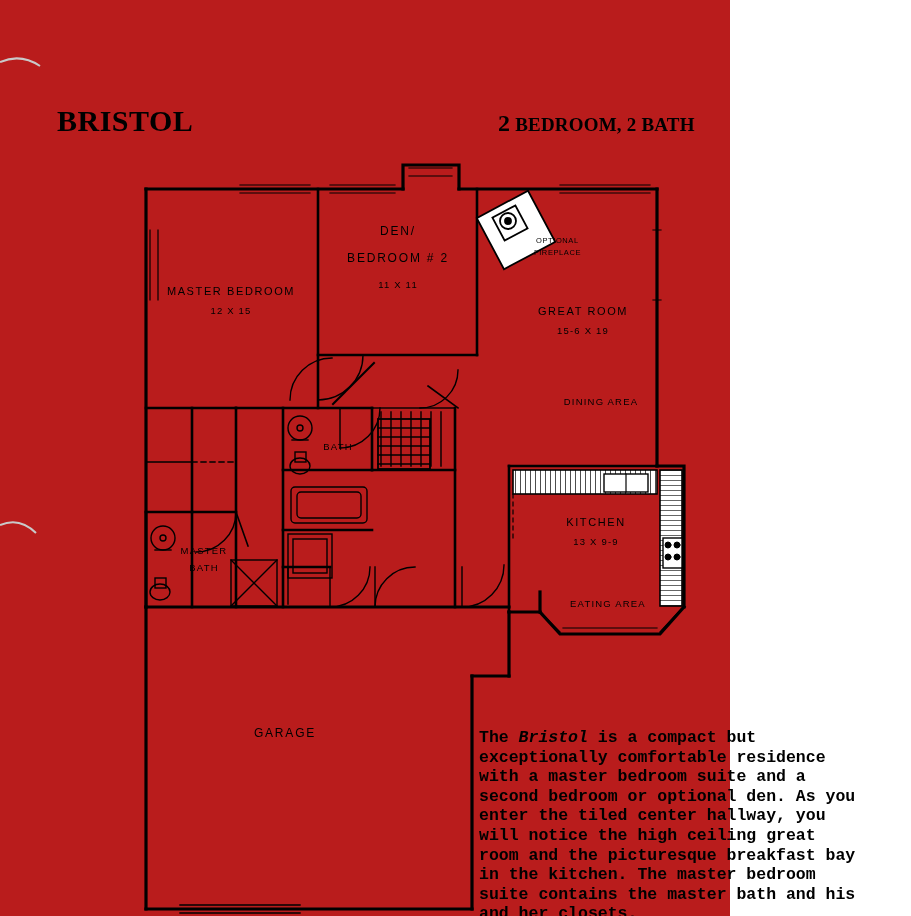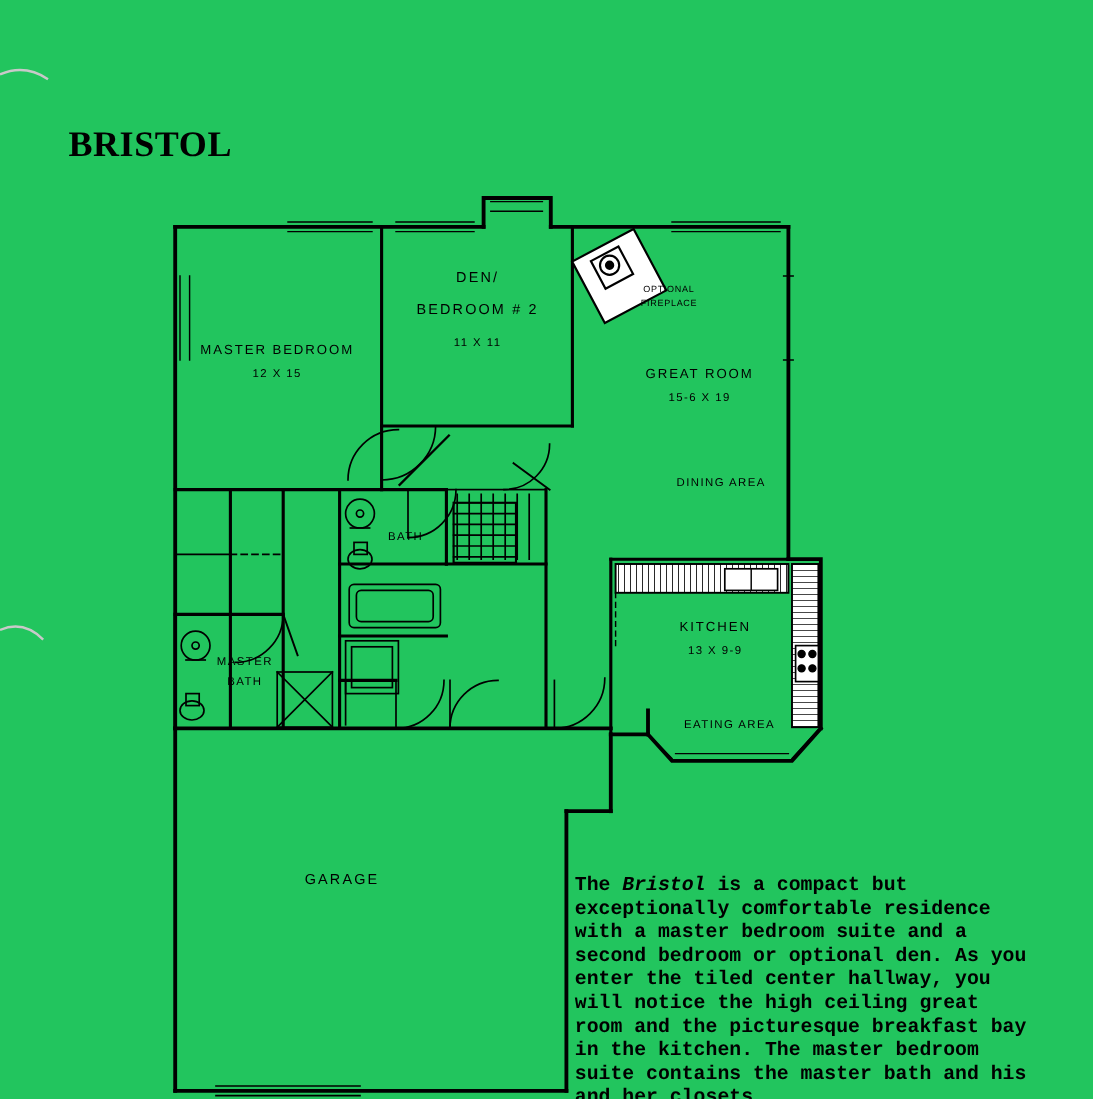--- a/index.html
+++ b/index.html
@@ -11,23 +11,23 @@
     width: 911px;
     height: 916px;
     position: relative;
     font-family: "Liberation Serif", serif;
     color: #000000;
     overflow: hidden;
   }
   #sheet {
     position: absolute;
     left: 0; top: 0;
-    width: 911px;
+    width: 730px;
     height: 916px;
-    background: #22c55e;
+    background: #b91c1c;
   }
 
   
   .plan-title {
     position: absolute;
     left: 57px;
     top: 104px;
     font-family: "Liberation Serif", serif;
     font-weight: bold;
     font-size: 30px;
@@ -86,20 +86,23 @@
     letter-spacing: 1.8px;
   }
 </style>
 </head>
 <body>
 
 <div id="sheet">
 
   <div class="plan-title">BRISTOL</div>
 
+  <div class="plan-subtitle">
+    <span class="big">2</span><span> BEDROOM, 2 BATH</span>
+  </div>
 
   <svg id="plan-svg" width="911" height="916" viewBox="0 0 911 916">
     <defs>
       <pattern id="hatchPat" width="6" height="6" patternUnits="userSpaceOnUse" patternTransform="rotate(45)">
         <rect width="6" height="6" fill="#ffffff"></rect>
         <line x1="0" y1="0" x2="0" y2="6" stroke="#000" stroke-width="1.6"></line>
       </pattern>
       <pattern id="hatchV" width="5" height="5" patternUnits="userSpaceOnUse">
         <rect width="5" height="5" fill="#ffffff"></rect>
         <line x1="0" y1="0" x2="0" y2="5" stroke="#000" stroke-width="1.4"></line>

